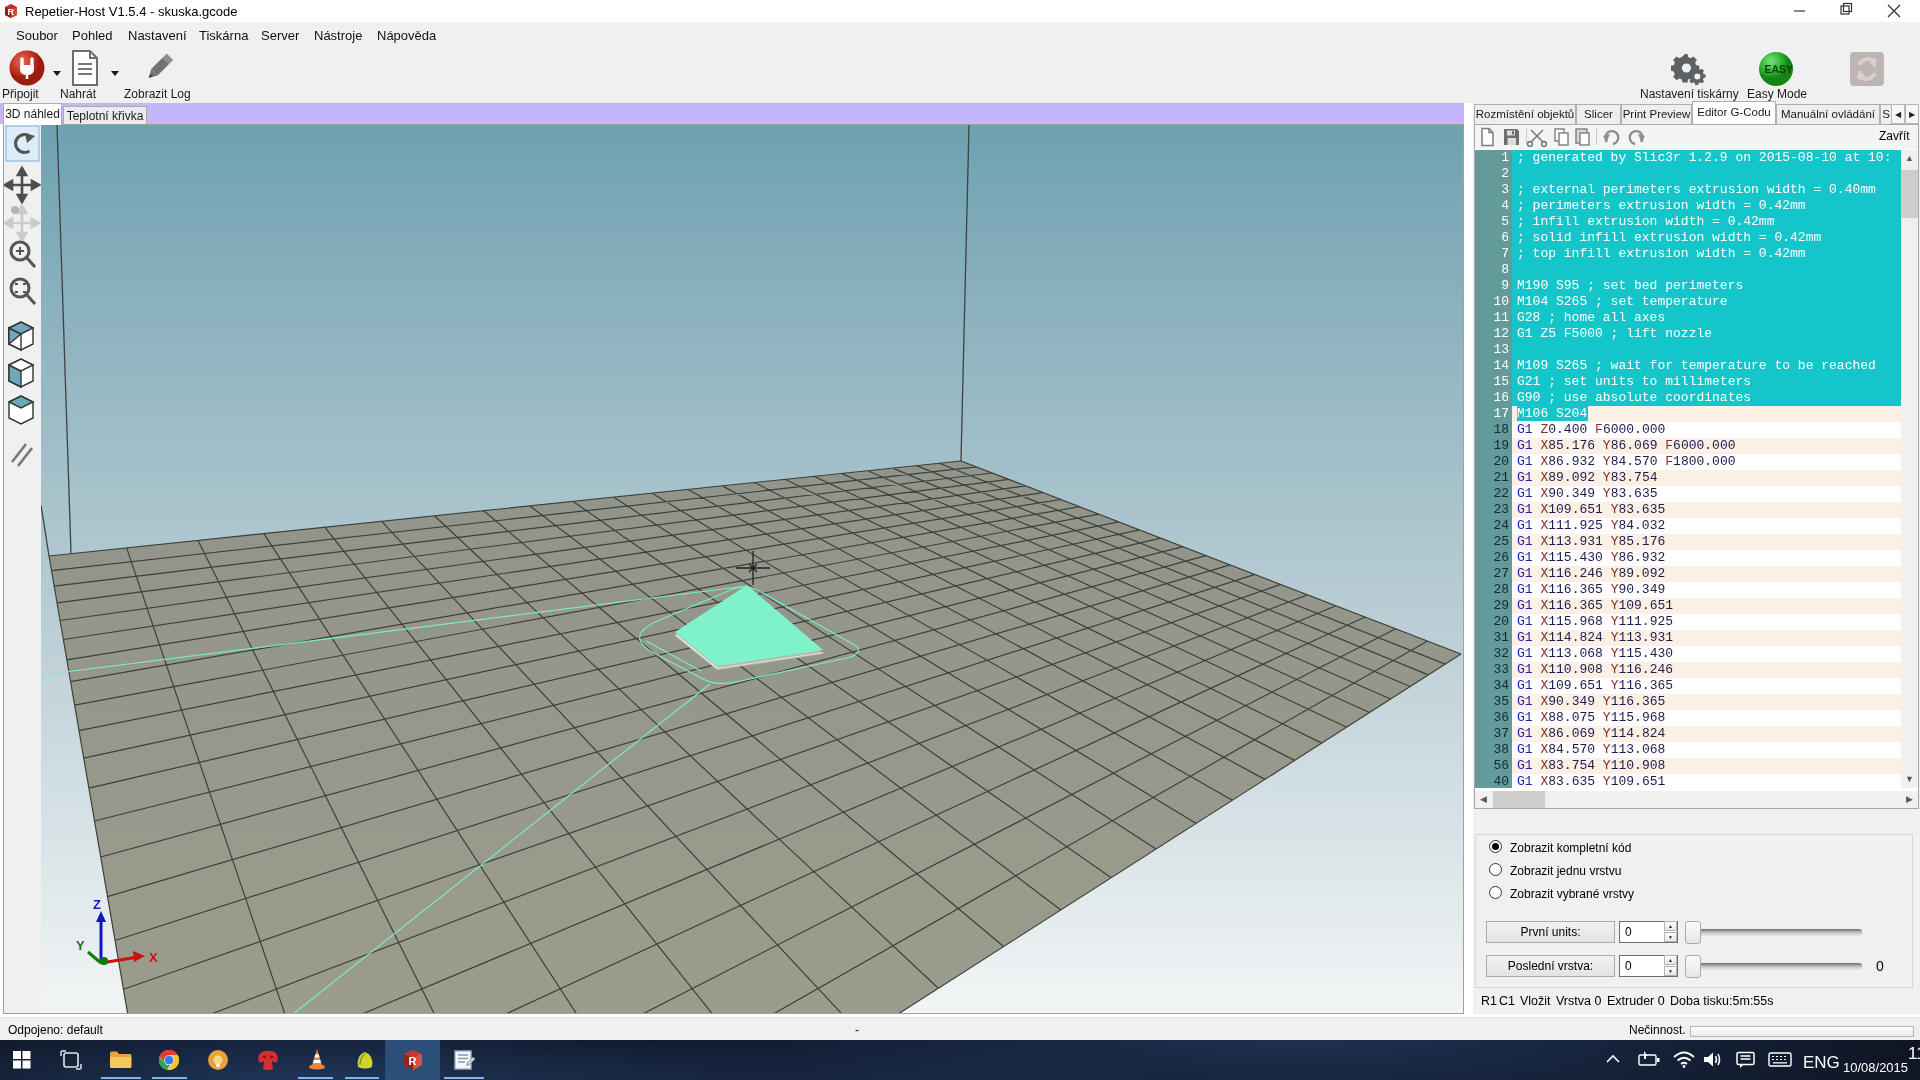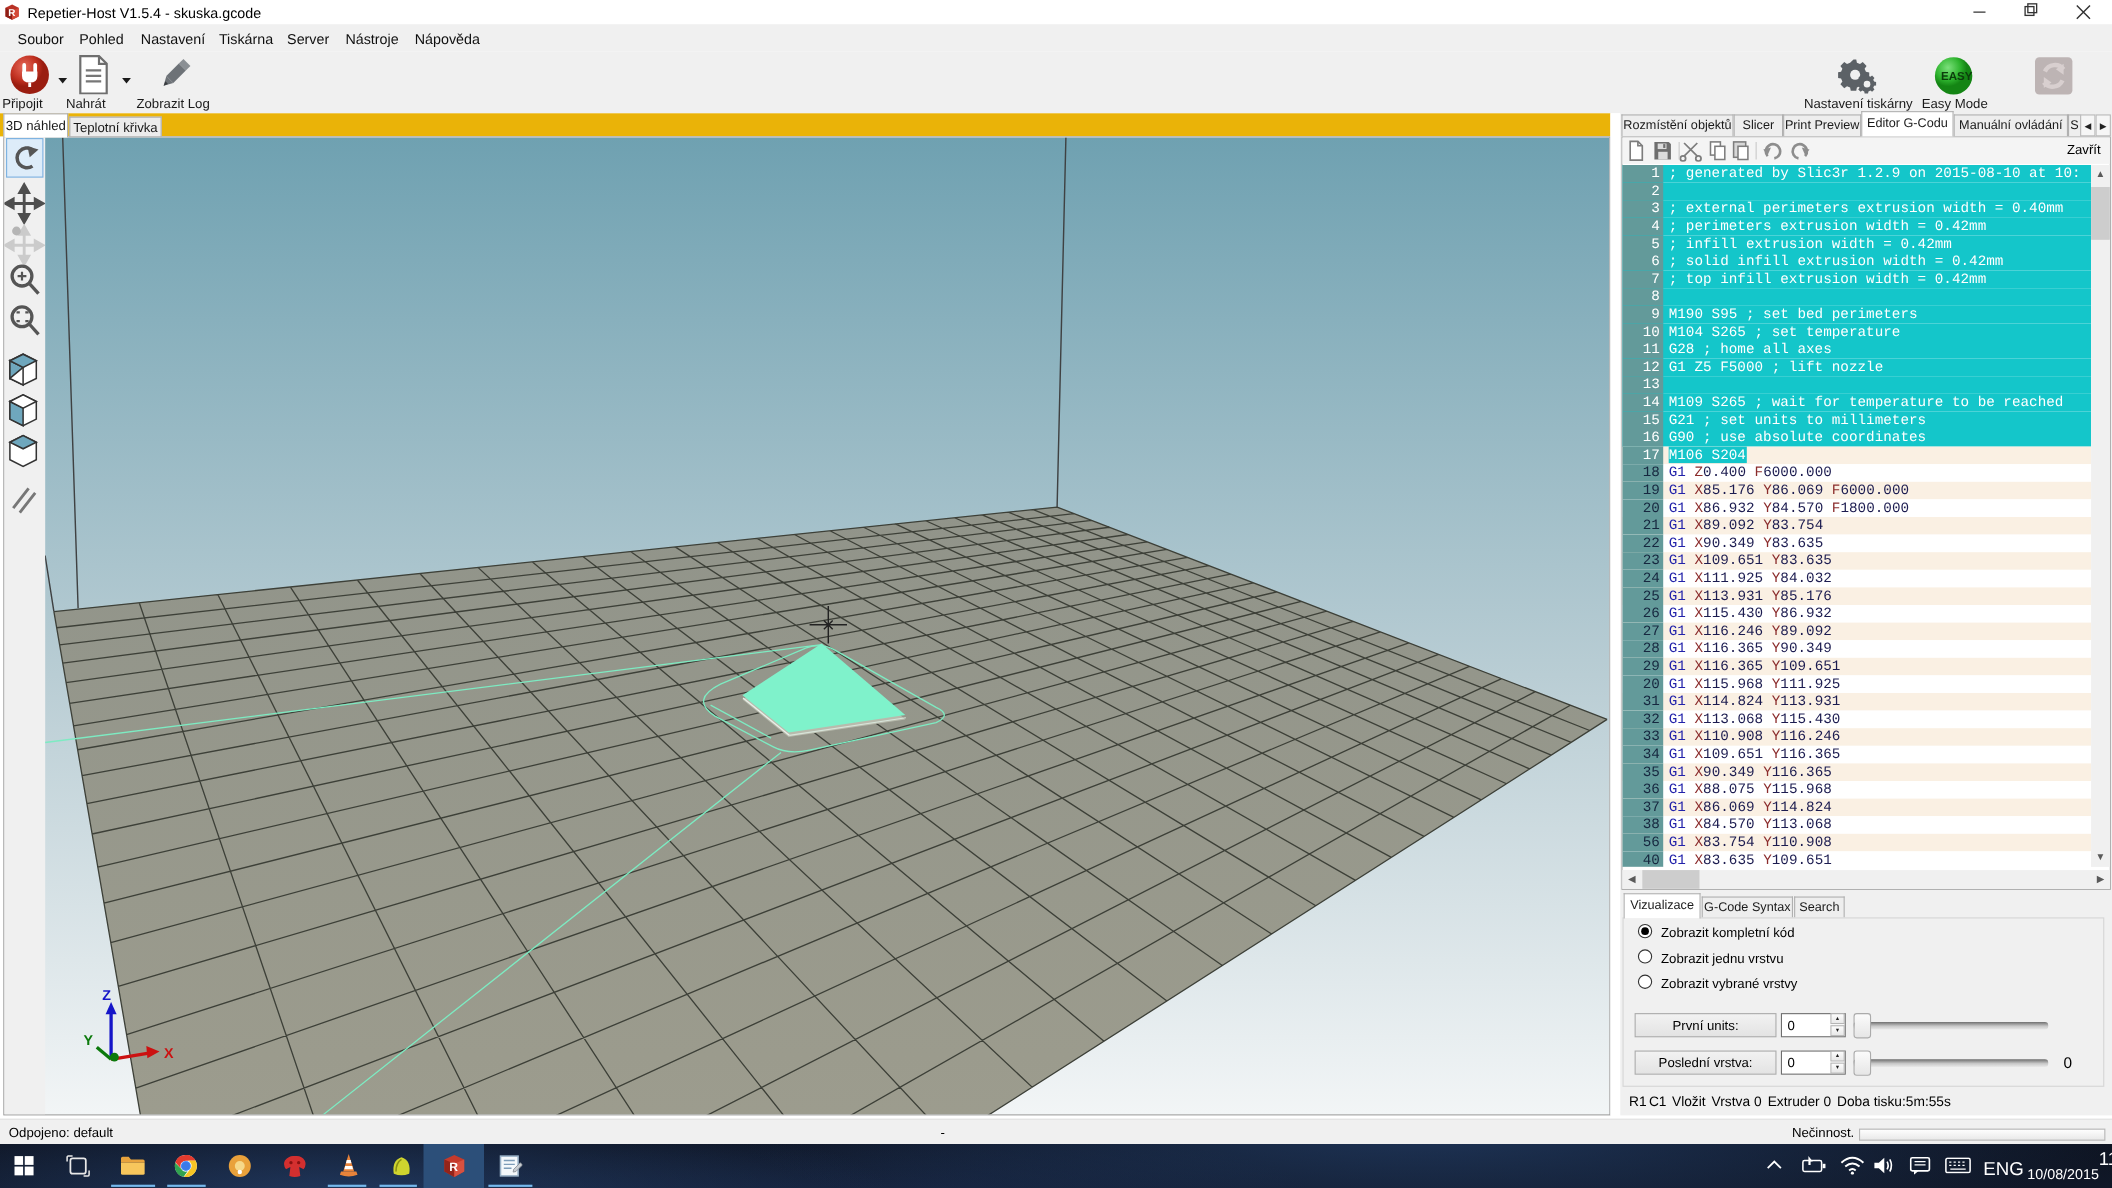--- a/index.html
+++ b/index.html
@@ -3,21 +3,21 @@
 <style>
 *{margin:0;padding:0;box-sizing:border-box}
 html,body{width:1920px;height:1080px;overflow:hidden;font-family:"Liberation Sans",sans-serif;background:#fff}
 .abs{position:absolute}
 #titlebar{left:0;top:0;width:1920px;height:22px;background:#fff}
 #titlebar .t{left:25px;top:4px;font-size:13px;color:#000}
 #menubar{left:0;top:22px;width:1920px;height:25px;background:#f0f0f0}
 #menubar span{position:absolute;top:6px;font-size:13px;color:#101010}
 #toolbar{left:0;top:47px;width:1920px;height:56px;background:#f0f0f0}
 .tlabel{position:absolute;font-size:12px;color:#1a1a1a;text-align:left;white-space:nowrap}
-#tabrow{left:0;top:103px;width:1464px;height:21px;background:#eab308}
+#tabrow{left:0;top:103px;width:1464px;height:21px;background:#c4b5fd}
 .tab{position:absolute;font-size:12px;color:#1a1a1a;border:1px solid #acacac;border-bottom:none;background:#ececec;text-align:center;white-space:nowrap;overflow:hidden}
 .tab.on{background:#fff;z-index:3}
 #mainbox{left:3px;top:124px;width:1461px;height:890px;background:#f0f0f0;border:1px solid #a0a0a0}
 #lstrip{left:4px;top:125px;width:37px;height:888px;background:#f0f0f0}
 #splitter{left:1464px;top:103px;width:9px;height:911px;background:#fff}
 #rpanel{left:1473px;top:101px;width:447px;height:913px;background:#f0f0f0}
 .rtab{position:absolute;font-size:11.5px;color:#1a1a1a;border:1px solid #b0b0b0;border-bottom:none;background:#eee;text-align:center;white-space:nowrap;overflow:hidden}
 .rtab.on{background:#fff;z-index:3}
 #edbox{position:absolute;left:1px;top:23px;width:445px;height:685px;background:#fff;border:1px solid #a8a8a8}
 #edtool{position:absolute;left:2px;top:24px;width:443px;height:24px;background:#f4f4f4}
@@ -463,25 +463,20 @@
 <div id="vsb">
  <div class="sbtn" style="left:0;top:0;width:17px;height:17px">▲</div>
  <div class="sbtn" style="left:0;top:621px;width:17px;height:17px">▼</div>
  <div class="thumb" style="left:0;top:20px;width:17px;height:48px"></div>
 </div>
 <div id="hsb">
  <div class="sbtn" style="left:0;top:0;width:17px;height:17px">◀</div>
  <div class="sbtn" style="left:426px;top:0;width:17px;height:17px">▶</div>
  <div class="thumb" style="left:18px;top:0;width:52px;height:17px"></div>
 </div>
-<div id="lowtabs">
- <div class="rtab on" style="left:3px;top:0;width:70px;height:23px;line-height:21px">Vizualizace</div>
- <div class="rtab" style="left:74px;top:3px;width:83px;height:20px;line-height:19px">G-Code Syntax</div>
- <div class="rtab" style="left:158px;top:3px;width:46px;height:20px;line-height:19px">Search</div>
-</div>
 <div id="groupbox"></div>
 <div class="radio on" style="left:16px;top:739px"></div>
 <div class="rlabel" style="left:37px;top:740px">Zobrazit kompletní kód</div>
 <div class="radio" style="left:16px;top:762px"></div>
 <div class="rlabel" style="left:37px;top:763px">Zobrazit jednu vrstvu</div>
 <div class="radio" style="left:16px;top:785px"></div>
 <div class="rlabel" style="left:37px;top:786px">Zobrazit vybrané vrstvy</div>
 <div class="btnlabel" style="left:13px;top:820px;width:129px">První units:</div>
 <div class="numbox" style="left:146px;top:820px">0</div>
 <div class="spin" style="left:191px;top:820px">▲</div>

